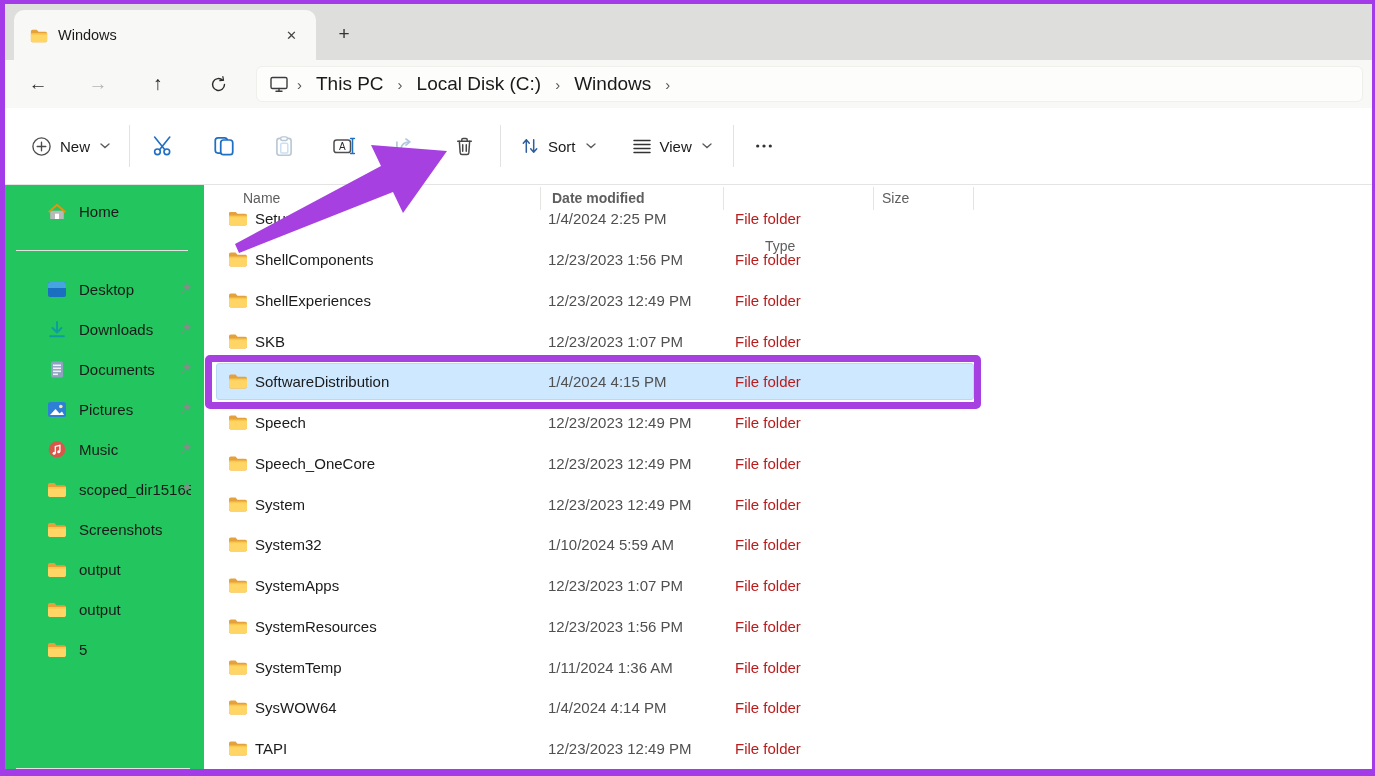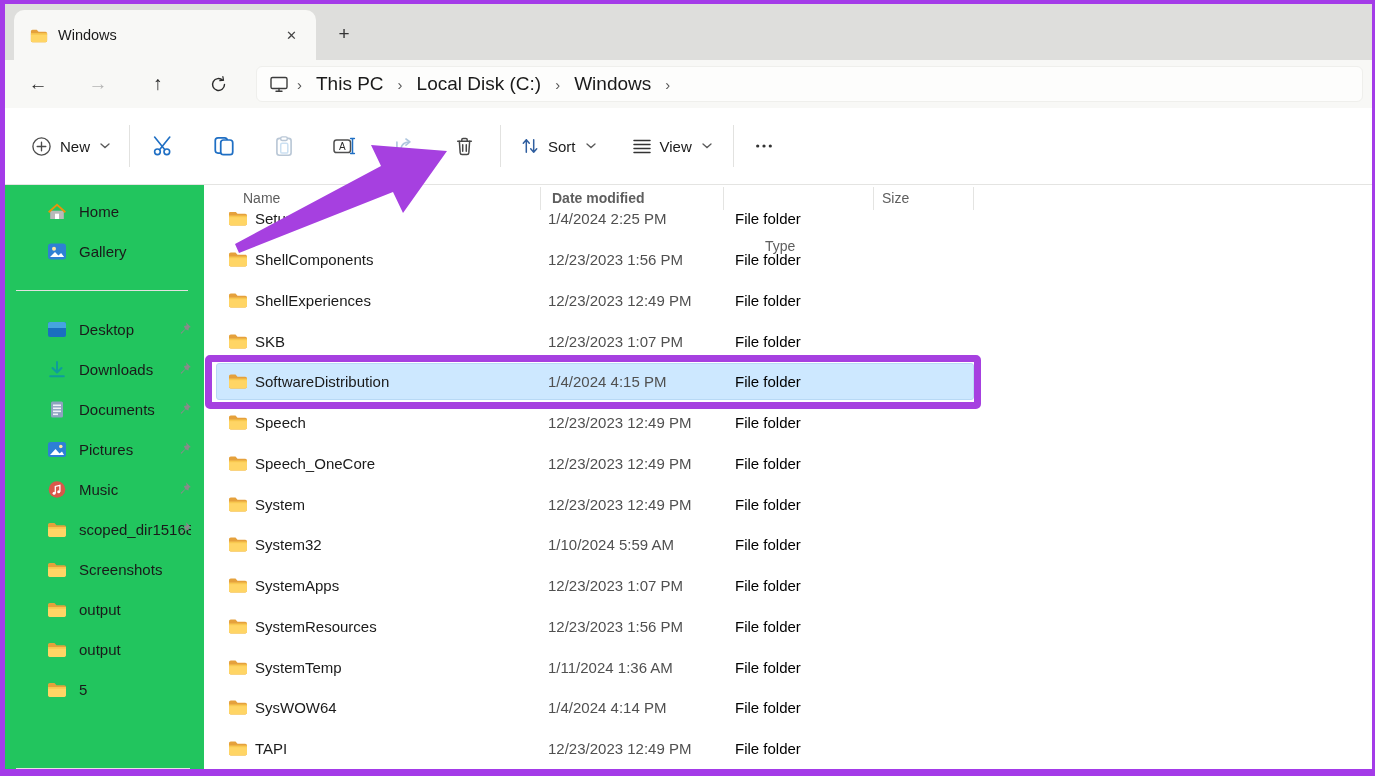--- a/index.html
+++ b/index.html
@@ -48,21 +48,21 @@
   .hlabel { position: absolute; top: 5px; font-size: 14px; color: #5e5e5e; }
   .hsep { position: absolute; top: 2px; height: 23px; width: 1px; background: #e4e4e2; }
   .rows { position: absolute; left: 0; top: 27px; right: 0; bottom: 0; overflow: hidden; z-index: 1; }
   .row { position: relative; height: 40.75px; }
   .row:first-child { margin-top: -14px; }
   .sel-layer { position: absolute; left: 12px; width: 758px; top: 2px; bottom: 2px; border-radius: 3px; }
   .cell { position: absolute; top: 50%; transform: translateY(-50%); font-size: 15px; white-space: nowrap; }
   .c-icon { left: 24px; width: 20px; height: 16px; }
   .c-name { left: 51px; color: #1b1b1b; }
   .c-date { left: 344px; color: #505050; }
-  .c-type { left: 531px; color: #000000; }
+  .c-type { left: 531px; color: #b91c1c; }
 
   
   .hl-box { position: absolute; left: 205px; top: 355px; width: 776px; height: 54px; border: 7px solid #a640e0; border-radius: 5px; z-index: 20; pointer-events: none; }
   .arrow-svg { position: absolute; left: 0; top: 0; z-index: 21; pointer-events: none; }
 
   svg { display: block; }
 </style>
 </head>
 <body>
 
@@ -232,31 +232,20 @@
             <svg width="20" height="19" viewBox="0 0 20 18" xmlns="http://www.w3.org/2000/svg">
               <path d="M3.2 8.2v8.3h13.6V8.2z" fill="#b9b9b9"></path>
        <path d="M1 9L10 1l9 8-1.3 1.4L10 3.6l-7.7 6.8z" fill="#e8930c"></path>
        <rect x="8" y="11.2" width="4" height="5.3" fill="#fff"></rect>
             </svg>
           </span>
     <span class="slabel">Home</span>
 
   </div>
 
-  <div class="side-item">
-    <span class="sicon">
-            <svg width="20" height="19" viewBox="0 0 20 18" xmlns="http://www.w3.org/2000/svg">
-              <rect x="1" y="1" width="18" height="16" rx="3" fill="#2f80d4"></rect>
-       <circle cx="7" cy="6.3" r="2" fill="#ffe9a0"></circle>
-       <path d="M3 14.5l5-5 3.4 3.4 2.7-2.4 3 4z" fill="#fff"></path>
-            </svg>
-          </span>
-    <span class="slabel">Gallery</span>
-
-  </div>
 </div>
     <div class="side-sep"></div>
     <div id="side-pinned">
   <div class="side-item">
     <span class="sicon">
             <svg width="20" height="19" viewBox="0 0 20 18" xmlns="http://www.w3.org/2000/svg">
               <rect x="1" y="1.5" width="18" height="15" rx="2" fill="#1a6fc0"></rect>
        <path d="M1 3.5c0-1.1.9-2 2-2h14c1.1 0 2 .9 2 2v4H1z" fill="#46a4e0"></path>
             </svg>
           </span>

